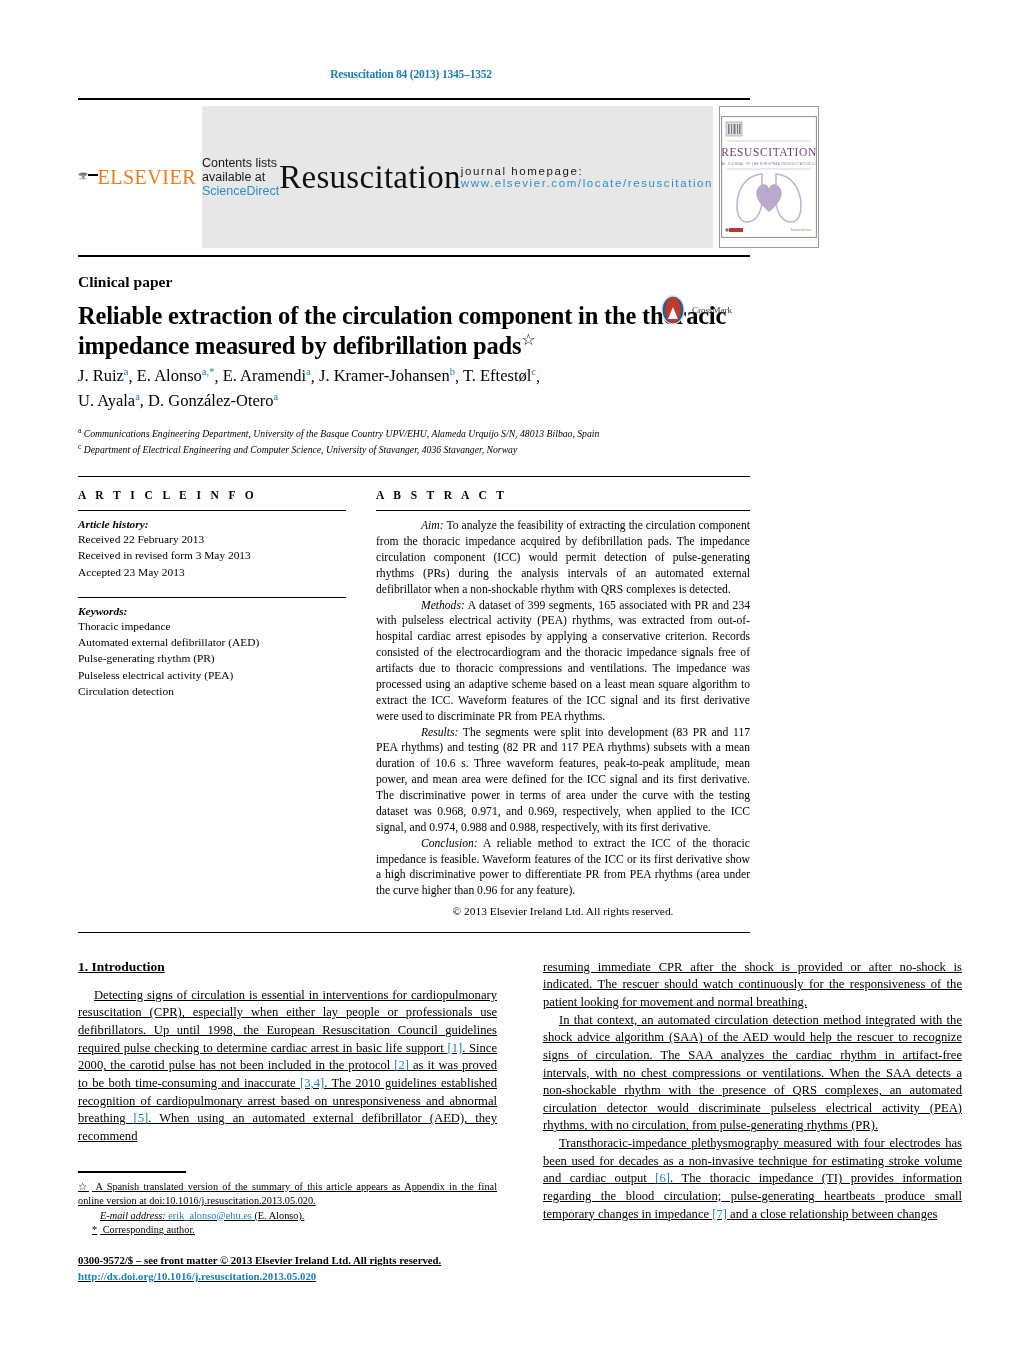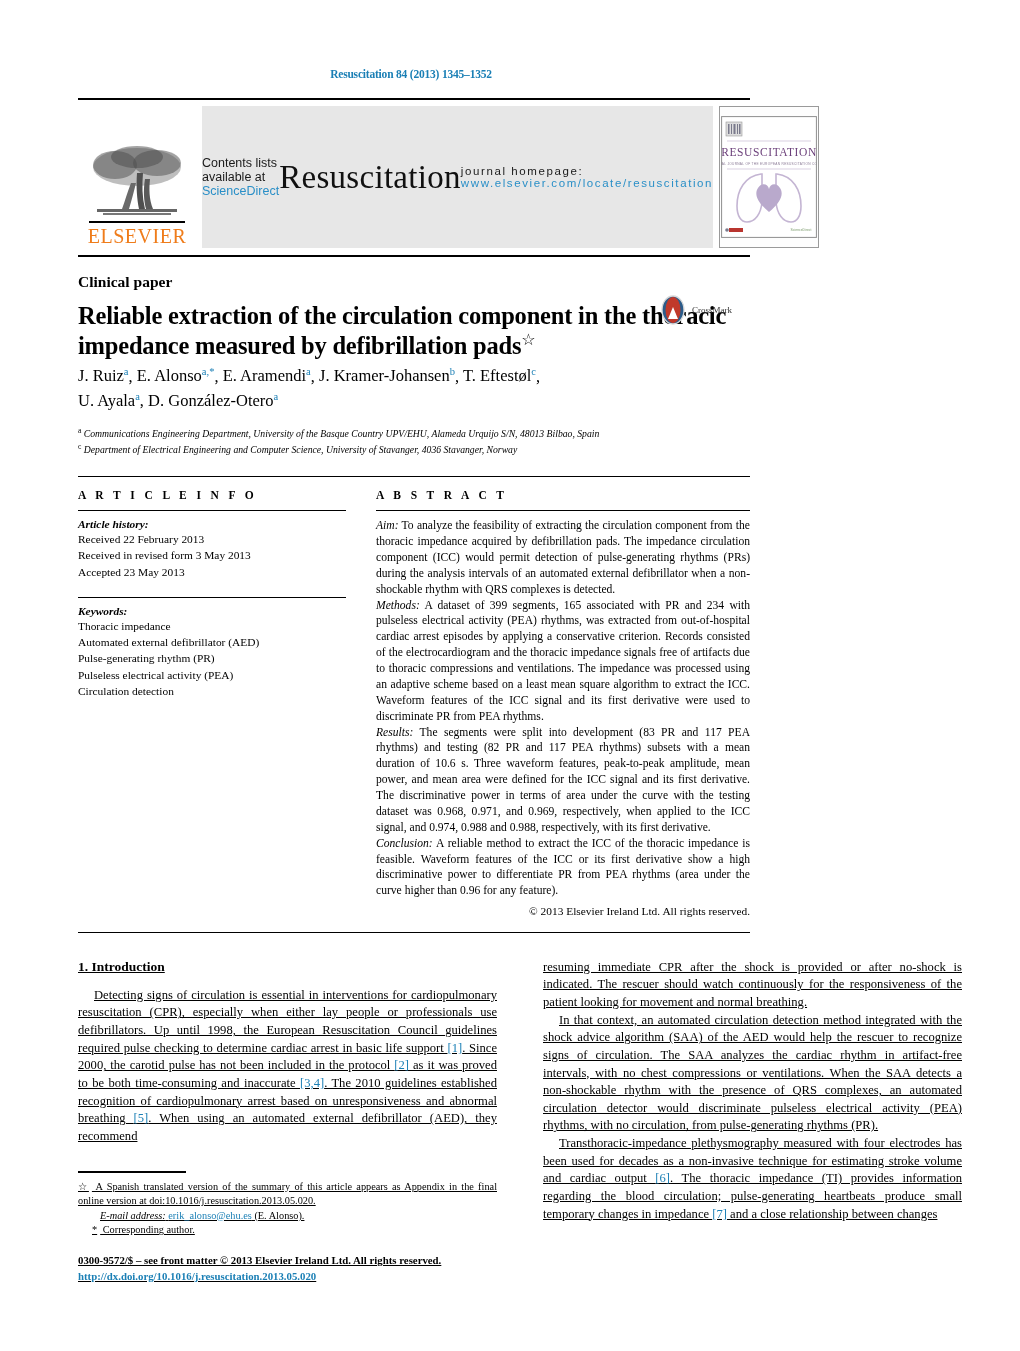--- a/index.html
+++ b/index.html
@@ -45,21 +45,21 @@
   .masthead-inner {
     display: flex;
     width: 100%;
     align-items: stretch;
     gap: 6px;
   }
   .elsevier-logo {
     width: 118px;
     flex: 0 0 118px;
     display: flex;
-    flex-direction: column;
+    flex-direction: row;
     align-items: center;
     justify-content: flex-end;
     padding-bottom: 2px;
   }
   .tree-svg { display: block; }
   .elsevier-word {
     font-family: "Liberation Serif", serif;
     color: #ef7c1a;
     font-size: 20px;
     letter-spacing: 0.5px;
@@ -196,23 +196,23 @@
     line-height: 1.42;
   }
   .info-gap { height: 17px; }
   .abstract-body {
     font-family: "Liberation Serif", serif;
     font-size: 11.6px;
     line-height: 1.37;
     text-align: justify;
   }
   .abstract-body p { margin: 0; }
-  .abstract-body .lbl { font-style: italic; }
+  .abstract-body .lbl { font-style: italic; margin-left: 45px; }
   .copyright-line {
-    text-align: right;
+    text-align: center;
     font-family: "Liberation Serif", serif;
     font-size: 11.4px;
     margin-top: 5px;
   }
 
   
   .body-cols {
     margin: 26px 99px 0 78px;
     display: flex;
     gap: 46px;

